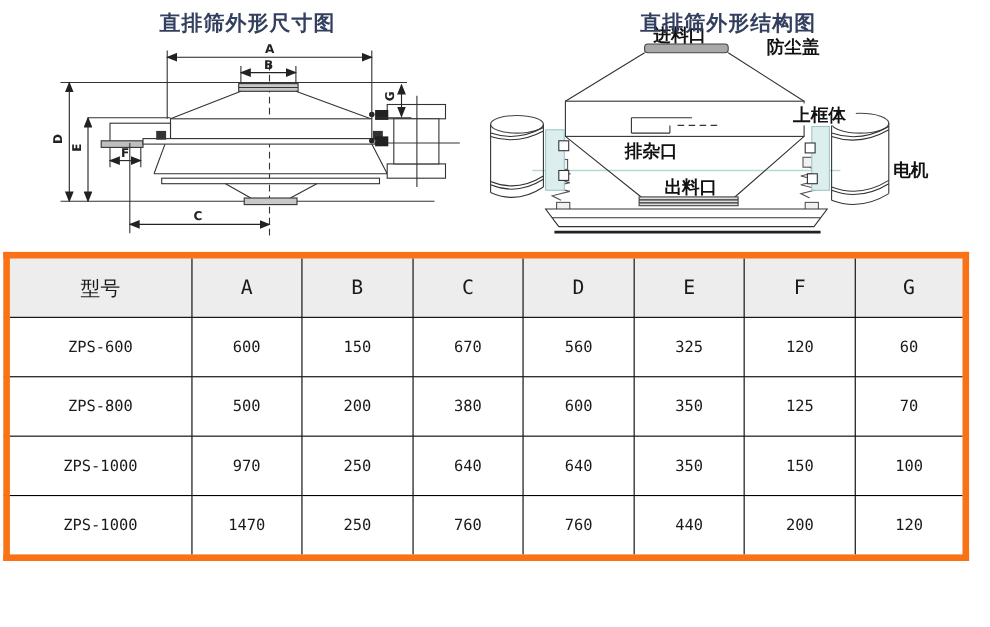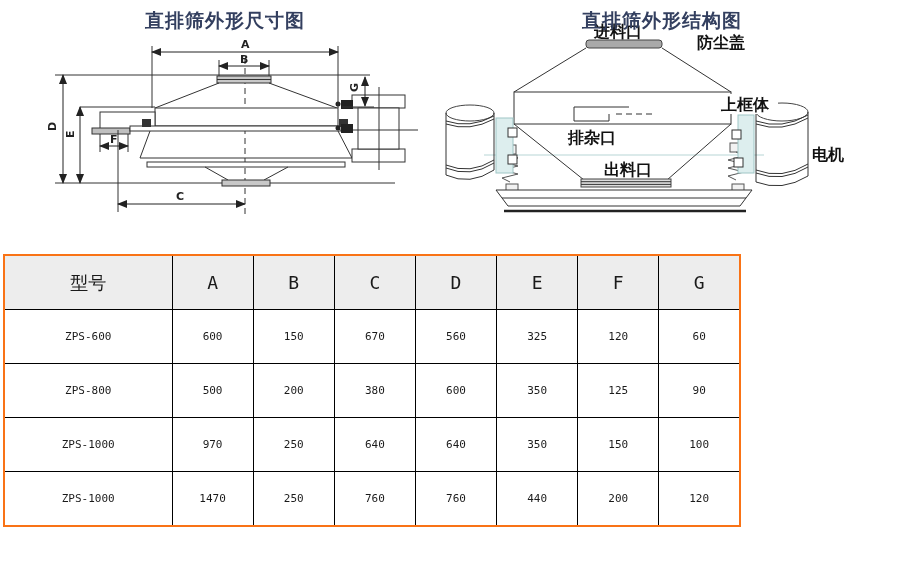--- a/index.html
+++ b/index.html
@@ -13,24 +13,24 @@
         font-size:19px;font-weight:bold;color:#333f5f;letter-spacing:1px;z-index:2;}
   #diagram-right .diagram-title{padding-left:26px;box-sizing:border-box;}
   .diagram svg{position:absolute;top:0;left:0;}
   .ln{stroke:#333;stroke-width:1;fill:none;}
   .lt{stroke:#555;stroke-width:1;fill:none;}
   .teal{stroke:#b7d6d6;stroke-width:1.2;fill:none;}
   .dash{stroke:#333;stroke-width:1;fill:none;stroke-dasharray:6 4;}
   .dim{stroke:#222;stroke-width:1;marker-start:url(#arrS);marker-end:url(#arrE);}
   .dimtxt{font-size:11px;font-weight:bold;fill:#222;font-family:"DejaVu Sans",sans-serif;}
   .cnlabel{font-size:16px;font-weight:600;fill:#111;}
-  .spec-table{position:absolute;top:254px;left:3px;width:738px;border-collapse:collapse;
-        table-layout:fixed;border:2px solid #f97316;}
+  .spec-table{position:absolute;top:229px;left:3px;width:878px;border-collapse:collapse;
+        table-layout:fixed;border:6px solid #f97316;}
   .spec-table th,.spec-table td{border:1px solid #000;height:51px;text-align:center;
-        vertical-align:middle;font-size:11px;font-weight:normal;
+        vertical-align:middle;font-size:14px;font-weight:normal;
         font-family:"DejaVu Sans Mono","Liberation Mono",monospace;color:#1a1a1a;}
   .spec-table th{background:#ededed;font-size:18px;}
   .spec-table col.model-col{width:168px;}
 </style>
 </head>
 <body>
 
 <div class="page">
 
   <div class="diagram-area">
@@ -203,21 +203,21 @@
         <td>60</td>
       </tr>
       <tr>
         <td>ZPS-800</td>
         <td>500</td>
         <td>200</td>
         <td>380</td>
         <td>600</td>
         <td>350</td>
         <td>125</td>
-        <td>90</td>
+        <td>70</td>
       </tr>
       <tr>
         <td>ZPS-1000</td>
         <td>970</td>
         <td>250</td>
         <td>640</td>
         <td>640</td>
         <td>350</td>
         <td>150</td>
         <td>100</td>

